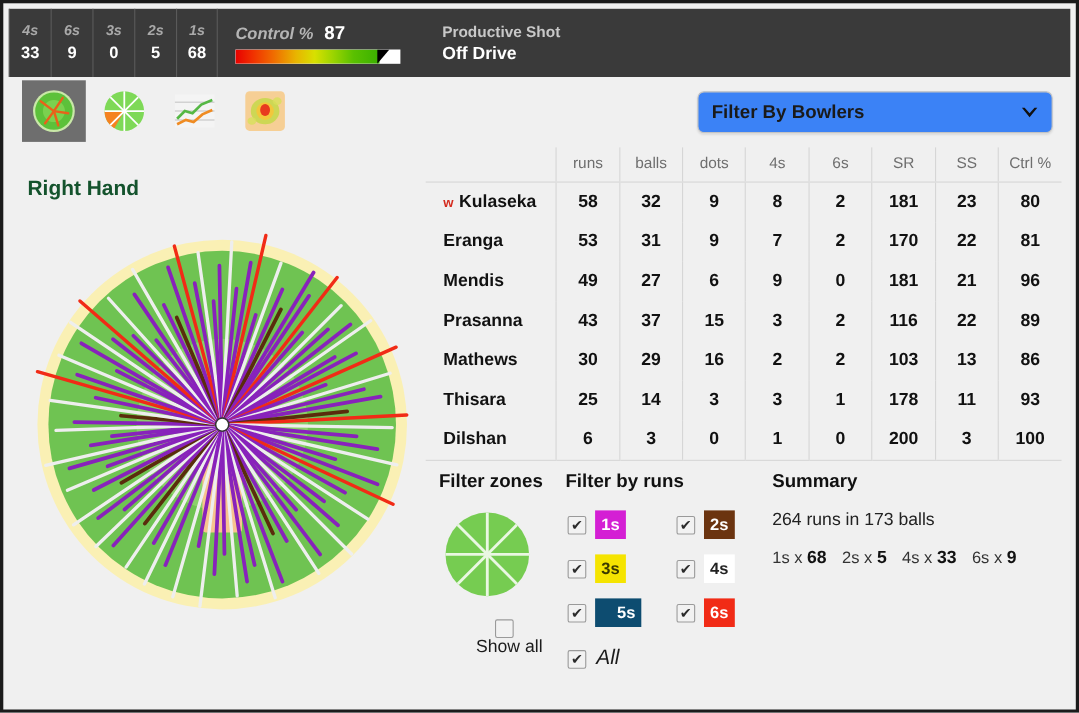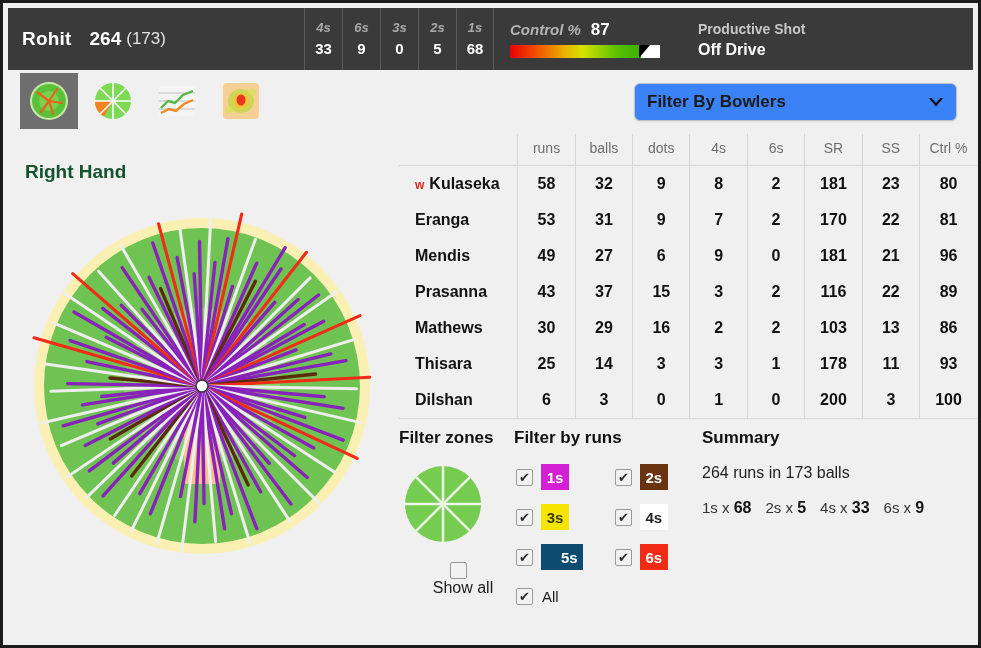--- a/index.html
+++ b/index.html
@@ -145,21 +145,21 @@
     position: absolute; left: 14px; top: 27px;
     font-size: 19px; font-weight: bold; color: #14532d;
   }
   .wheel-wrap {
     position: absolute; left: 6px; top: 67px;
     width: 370px; height: 370px;
   }
 
   
   .table-pane {
-    position: absolute; left: 396px; top: 131px;
+    position: absolute; left: 384px; top: 131px;
     width: 578px; height: 280px;
   }
   table.stats {
     width: 100%;
     border-collapse: collapse;
     font-size: 16px;
   }
   table.stats th {
     font-size: 14px; font-weight: normal; color: #6e6e6e;
     padding: 6px 0 9px; text-align: center;
@@ -224,39 +224,34 @@
   }
   .run-item { display: flex; align-items: center; }
   .run-chip {
     margin-left: 8px;
     min-width: 28px; height: 26px;
     display: flex; align-items: center; justify-content: center;
     font-size: 15px; font-weight: bold;
     padding: 0 5px;
   }
   .all-row { display: flex; align-items: center; margin-top: 18px; margin-left: 2px; }
-  .all-label { font-size: 15px; color: #1b1b1b; margin-left: 9px; }
+  .all-label { font-size: 19px; color: #1b1b1b; margin-left: 9px; font-style: italic; }
 
   .sum-line1 { font-size: 16px; color: #222222; margin-bottom: 17px; }
   .sum-line2 { font-size: 15px; color: #333333; }
   .sum-line2 b { color: #111111; font-size: 16px; }
   .sum-item { margin-right: 14px; white-space: nowrap; }
 </style>
 </head>
 <body>
 
 <div id="app">
 
   <div class="header">
 
-    <div class="hdr-name-block">
-      <span class="batsman-name">Rohit</span>
-      <span class="batsman-score">264</span>
-      <span class="batsman-balls">(173)</span>
-    </div>
 
     <div class="stat-cells" id="statCells">
         <div class="stat-cell">
           <span class="stat-label">4s</span>
           <span class="stat-value">33</span>
         </div>
         <div class="stat-cell">
           <span class="stat-label">6s</span>
           <span class="stat-value">9</span>
         </div>

